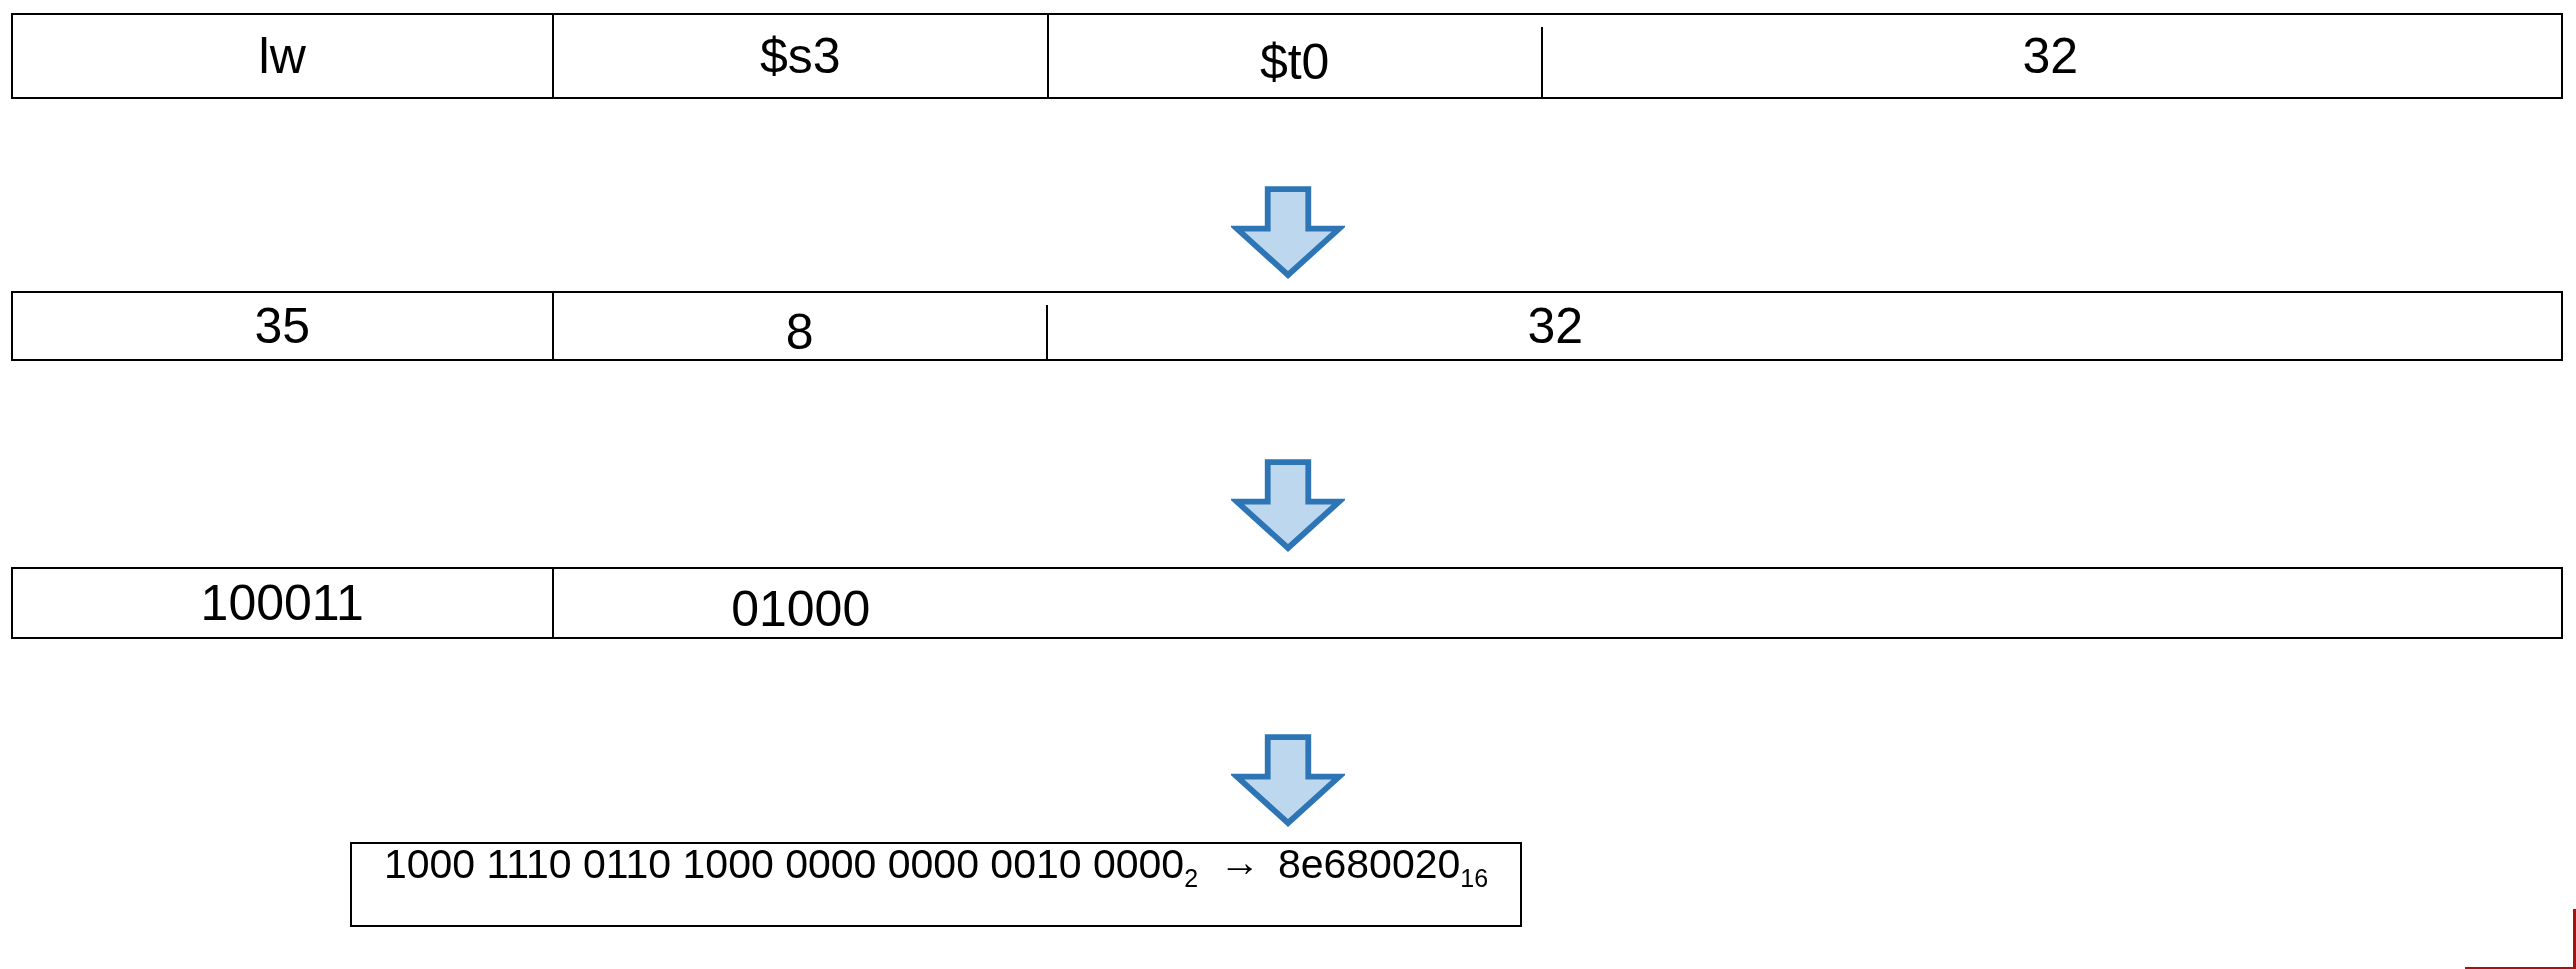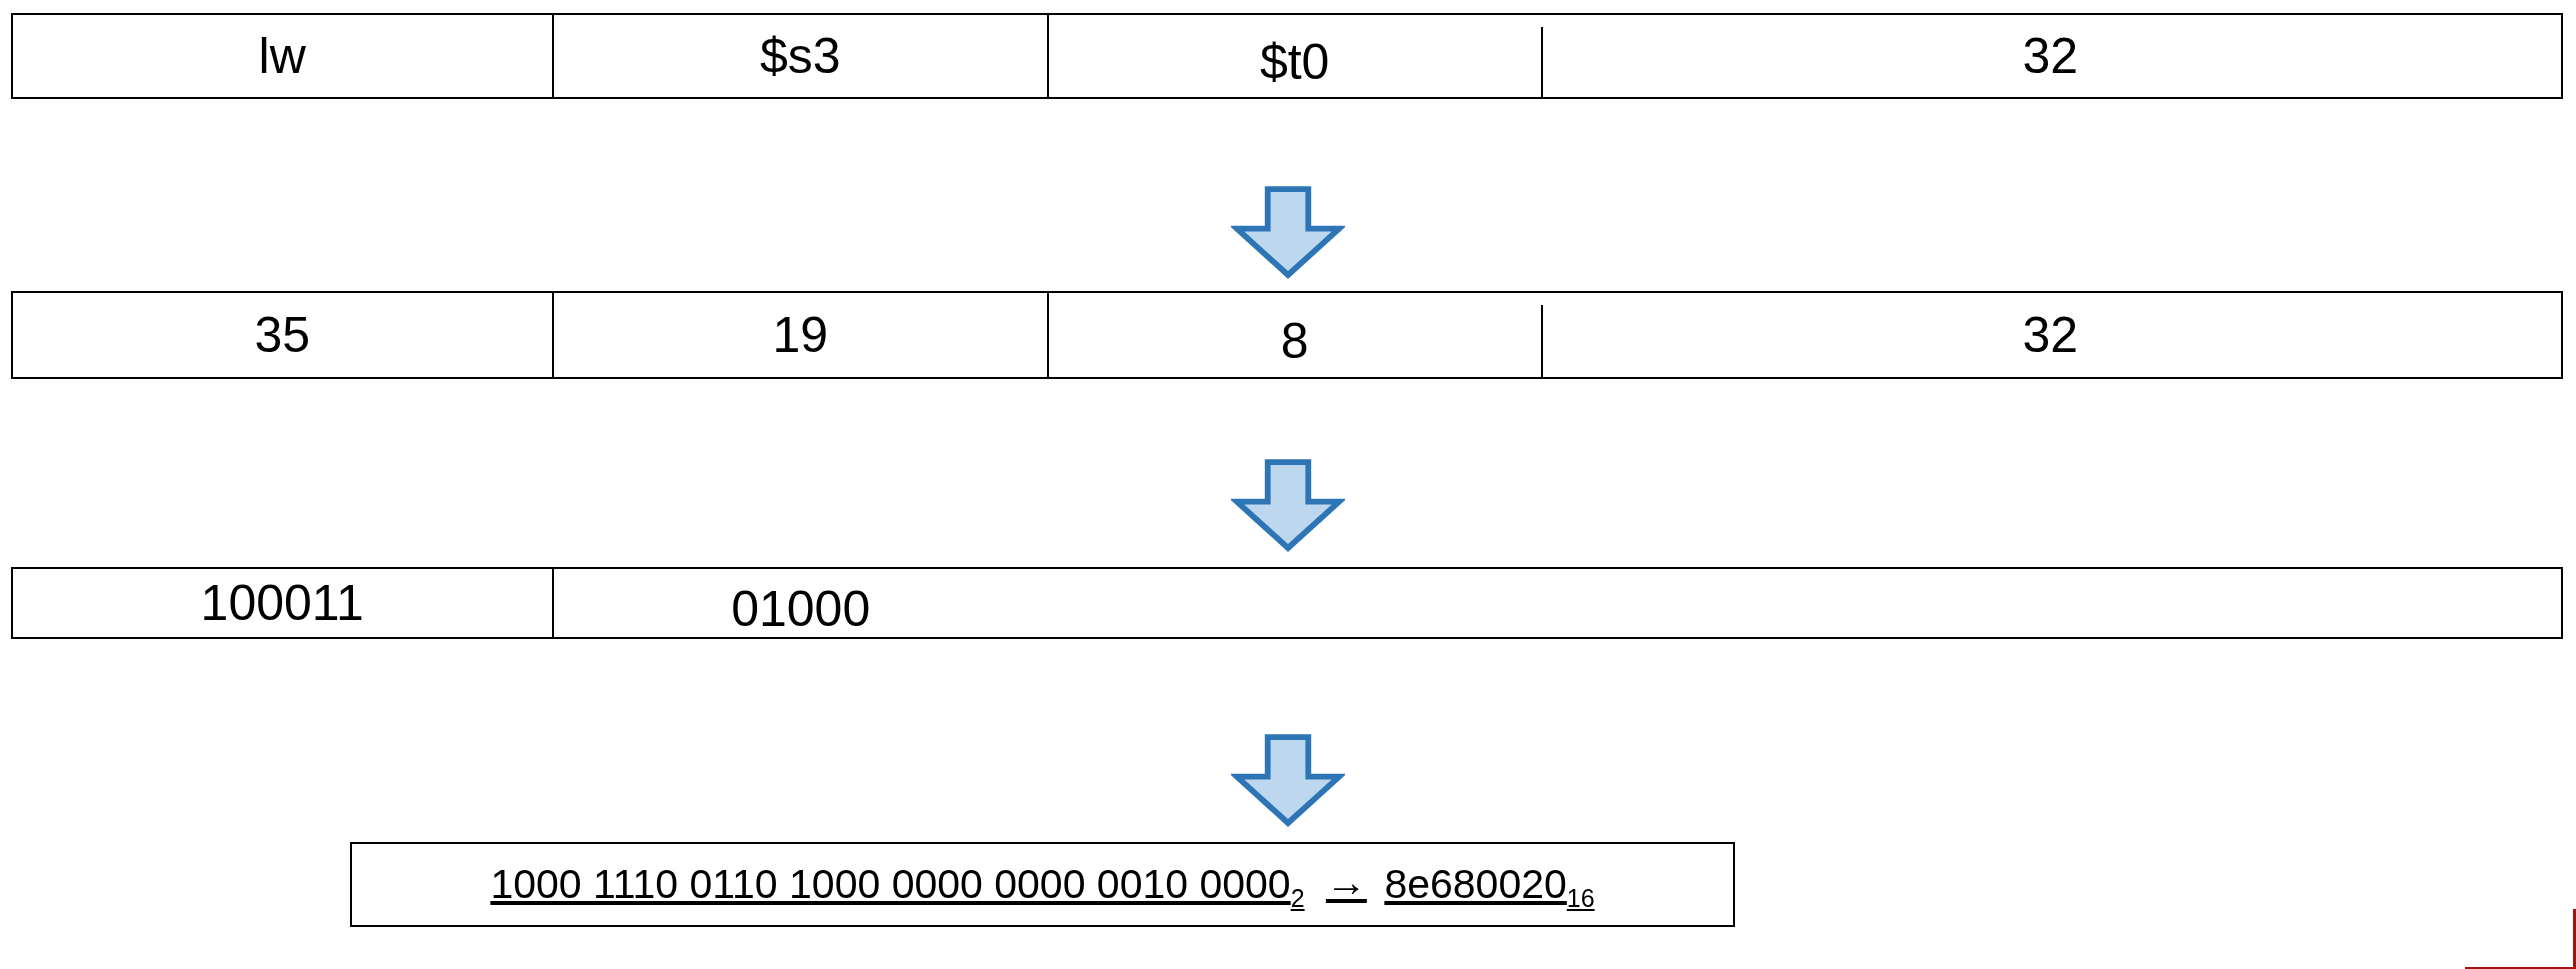--- a/index.html
+++ b/index.html
@@ -38,21 +38,21 @@
     color: #000000;
     white-space: nowrap;
     overflow: hidden;
   }
   .field-cell:last-child {
     border-right: none;
   }
 
   
   #row-assembly  { left: 10.7px; top: 12.6px;  width: 2552px; height: 86px; }
-  #row-decimal   { left: 10.7px; top: 291px; width: 2552px; height: 88px; }
+  #row-decimal   { left: 10.7px; top: 291px; width: 2552px; height: 70px; }
   #row-binary    { left: 10.7px; top: 567px; width: 2552px; height: 72px; }
 
   
   .col-0 { width: 541px; }
   .col-1 { width: 495px; }
   .col-2 { width: 494px; margin-top: 12px; }
   .col-3 { width: 1015px; }
 
   
   .down-arrow {
@@ -62,29 +62,27 @@
   }
   #arrow-1 { left: 1231px; top: 186px; }
   #arrow-2 { left: 1231px; top: 459px; }
   #arrow-3 { left: 1231px; top: 734px; }
 
   
   #result-box {
     position: absolute;
     left: 350px;
     top: 842px;
-    width: 1385px;
+    width: 1172px;
     height: 85px;
     box-sizing: border-box;
     border: 2.9px solid #000000;
     background: #ffffff;
     display: flex;
-    align-items: center;
     justify-content: center;
-    text-decoration: underline;
   }
   #result-line {
     font-size: 41px;
     line-height: 1;
     white-space: nowrap;
     color: #000000;
     display: flex;
     align-items: baseline;
   }
   .sub {
@@ -129,21 +127,20 @@
 </div>
 
 <div class="down-arrow" id="arrow-1">
   <svg viewBox="0 0 118 96" width="114" height="93" xmlns="http://www.w3.org/2000/svg">
     <polygon points="38,3 80,3 80,44 112,44 59,92 6,44 38,44" fill="#BDD7EE" stroke="#2E75B6" stroke-width="6" stroke-linejoin="miter"></polygon>
   </svg>
 </div>
 
 <div class="field-row" id="row-decimal">
   <div class="field-cell col-0">35</div>
-  <div class="field-cell col-1">19</div>
   <div class="field-cell col-2">8</div>
   <div class="field-cell col-3">32</div>
 </div>
 
 <div class="down-arrow" id="arrow-2">
   <svg viewBox="0 0 118 96" width="114" height="93" xmlns="http://www.w3.org/2000/svg">
     <polygon points="38,3 80,3 80,44 112,44 59,92 6,44 38,44" fill="#BDD7EE" stroke="#2E75B6" stroke-width="6" stroke-linejoin="miter"></polygon>
   </svg>
 </div>
 

